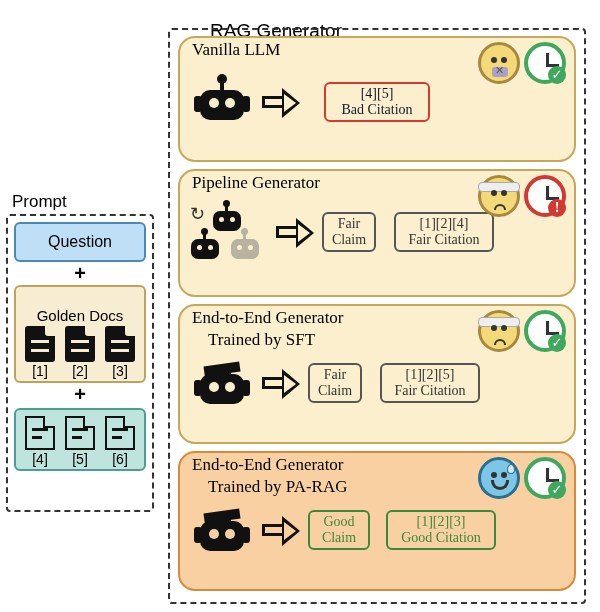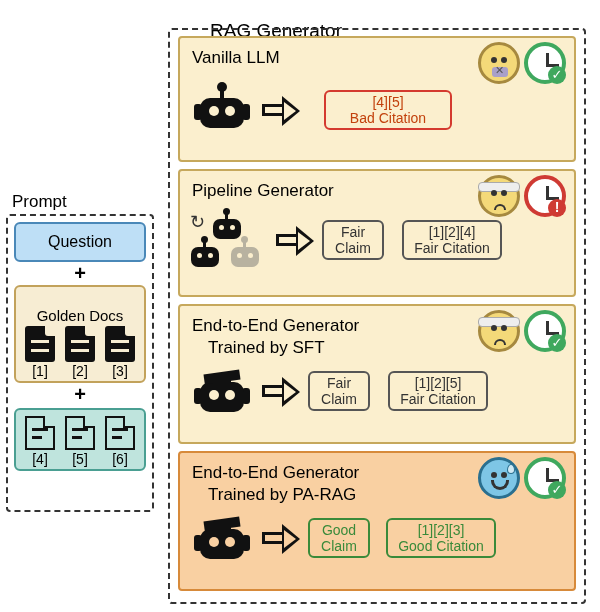--- a/index.html
+++ b/index.html
@@ -47,21 +47,21 @@
   .doc-noisy .ln2 { position:absolute; left:5px; width:10px; top:18px; height:3px; background:#111;}
 
   
   .rag-label { position:absolute; left:210px; top:20px; font-size:19px; }
   .rag-box {
     position:absolute; left:168px; top:28px; width:418px; height:576px;
     border:2px dashed #333; border-radius:4px; padding:6px 8px;
     display:flex; flex-direction:column; gap:7px;
   }
   .card {
-    border-radius:4px; padding:10px 8px 8px; position:relative;
+    border-radius:17px; padding:2px 8px 8px; position:relative;font-family:Liberation Serif, serif;
   }
   .card-yellow { background:#fbefce; border:2px solid #c6a85c; }
   .card-orange { background:#f9d0a2; border:2px solid #d78a3a; }
   .card-title { font-size:17px; margin-bottom:2px; padding-left:4px;}
   .card-sub { font-size:17px; margin-bottom:2px; padding-left:20px;}
   .card-body { display:flex; align-items:center; gap:6px; }
   .robot { width:60px; height:52px; position:relative; flex-shrink:0; margin-left:4px;}
   .robot .head { position:absolute; left:8px; top:14px; width:44px; height:30px; background:#111; border-radius:10px;}
   .robot .ant { position:absolute; left:28px; top:2px; width:4px; height:14px; background:#111;}
   .robot .ball { position:absolute; left:25px; top:-2px; width:10px; height:10px; background:#111; border-radius:50%;}
@@ -78,22 +78,22 @@
   }
   .arrow .shaft { position:absolute; left:4px; top:8px; width:22px; height:12px; border:3px solid #111; border-right:none;}
   .arrow .head { position:absolute; left:24px; top:0; width:0; height:0; border-left:18px solid #111; border-top:15px solid transparent; border-bottom:15px solid transparent;}
   .arrow .head::after { content:""; position:absolute; left:-16px; top:-9px; width:0; height:0; border-left:12px solid #fbefce; border-top:9px solid transparent; border-bottom:9px solid transparent;}
   .arrow.orange .head::after { border-left-color:#f9d0a2; }
   .outbox {
     border:2px solid; border-radius:6px; text-align:center;
     padding:2px 6px; font-size:14px; line-height:1.15; flex-shrink:0;
   }
   .ob-red { color:#d43a2f; border-color:#d43a2f; width:62px;}
-  .ob-red2 { color:#c2410c; border-color:#d43a2f; width:128px;}
-  .ob-gray { color:#333; border-color:#555; width:62px;}
+  .ob-red2 { color:#0f172a; border-color:#d43a2f; width:106px;}
+  .ob-gray { color:#333; border-color:#555; width:54px;}
   .ob-gray2 { color:#333; border-color:#555; width:100px;}
   .ob-green { color:#3a8a3a; border-color:#3a8a3a; width:62px;}
   .ob-green2 { color:#3a8a3a; border-color:#3a8a3a; width:110px;}
   .icons { position:absolute; right:8px; top:4px; display:flex; gap:4px; }
   .face { width:42px; height:42px; border-radius:50%; border:3px solid; position:relative;}
   .face-mute { background:#f4d979; border-color:#a6893f;}
   .face-sick { background:#f4d979; border-color:#a6893f;}
   .face-happy { background:#7ec6e6; border-color:#2a6f8f;}
   .face .e1 { position:absolute; left:10px; top:12px; width:6px; height:6px; background:#333; border-radius:50%;}
   .face .e2 { position:absolute; right:10px; top:12px; width:6px; height:6px; background:#333; border-radius:50%;}

